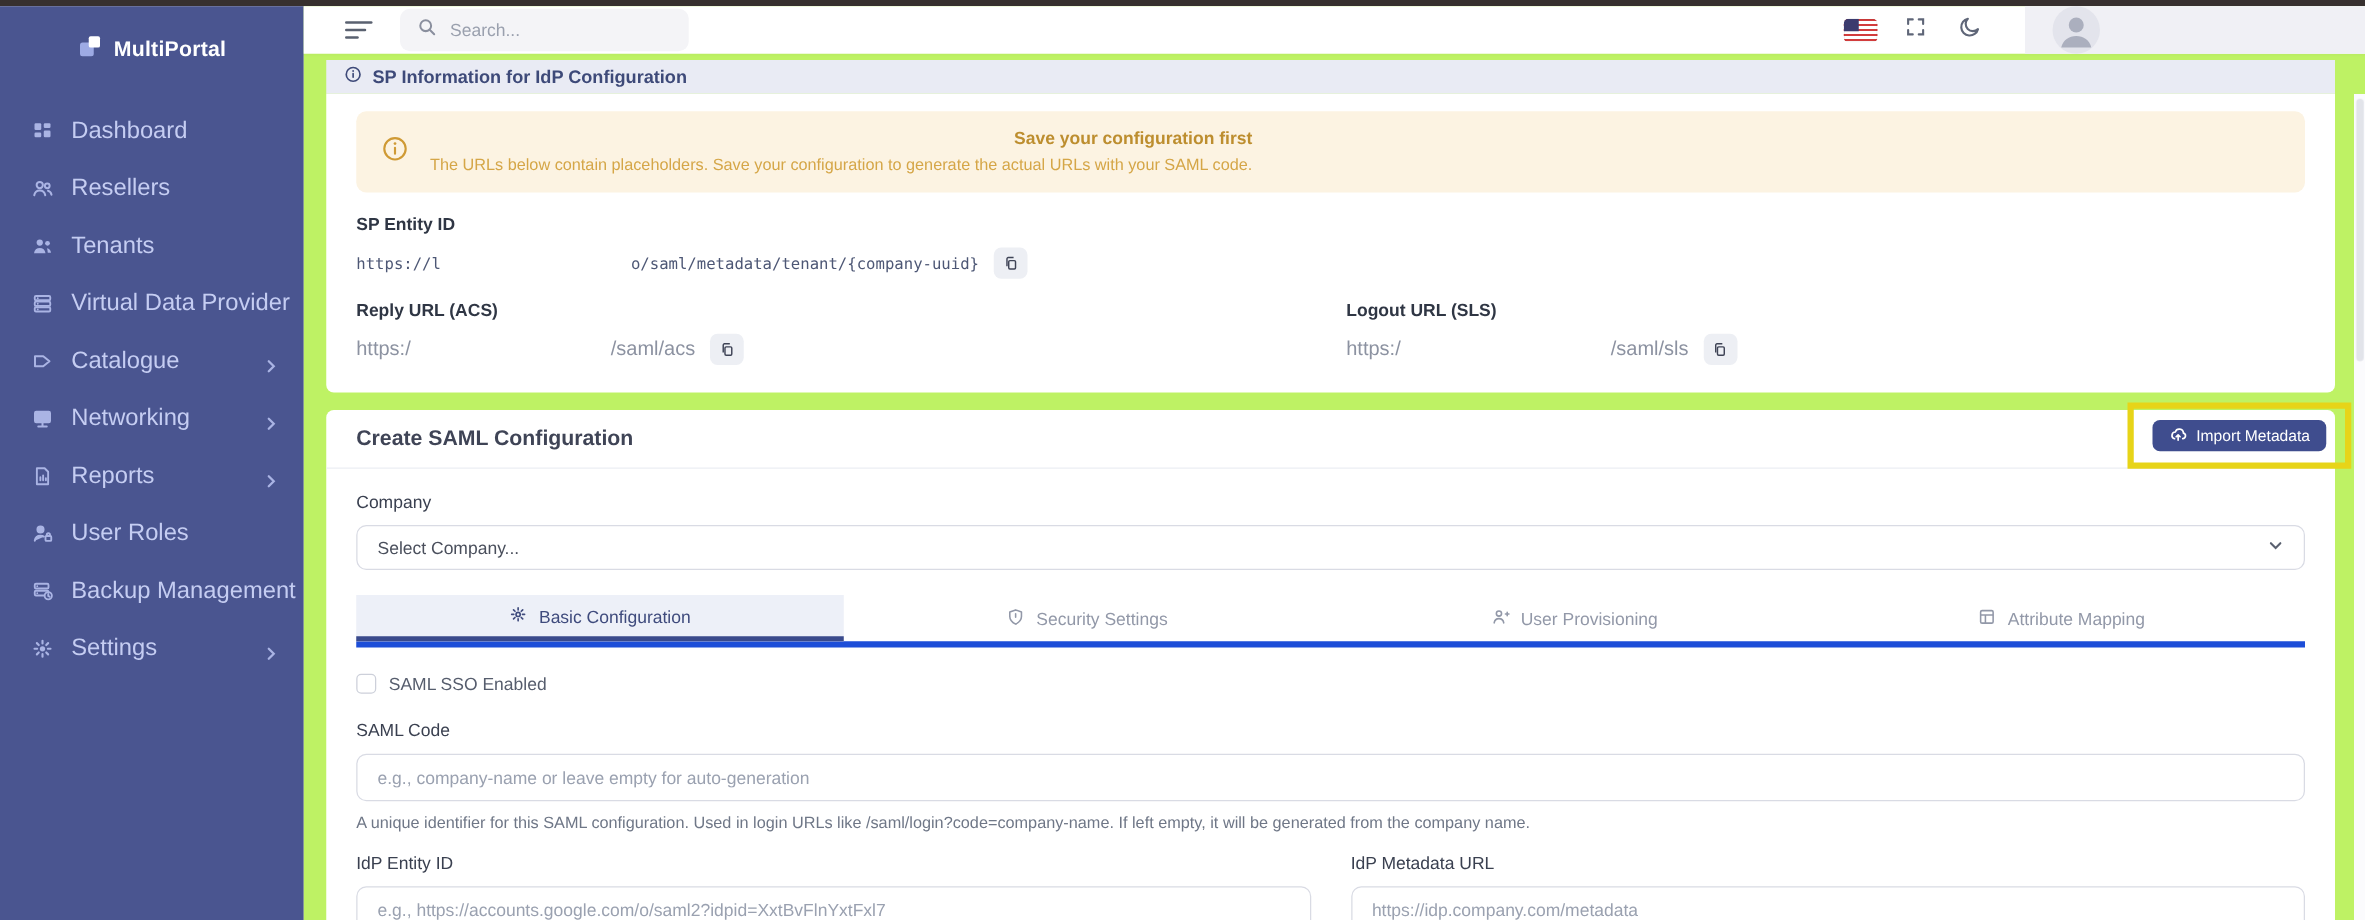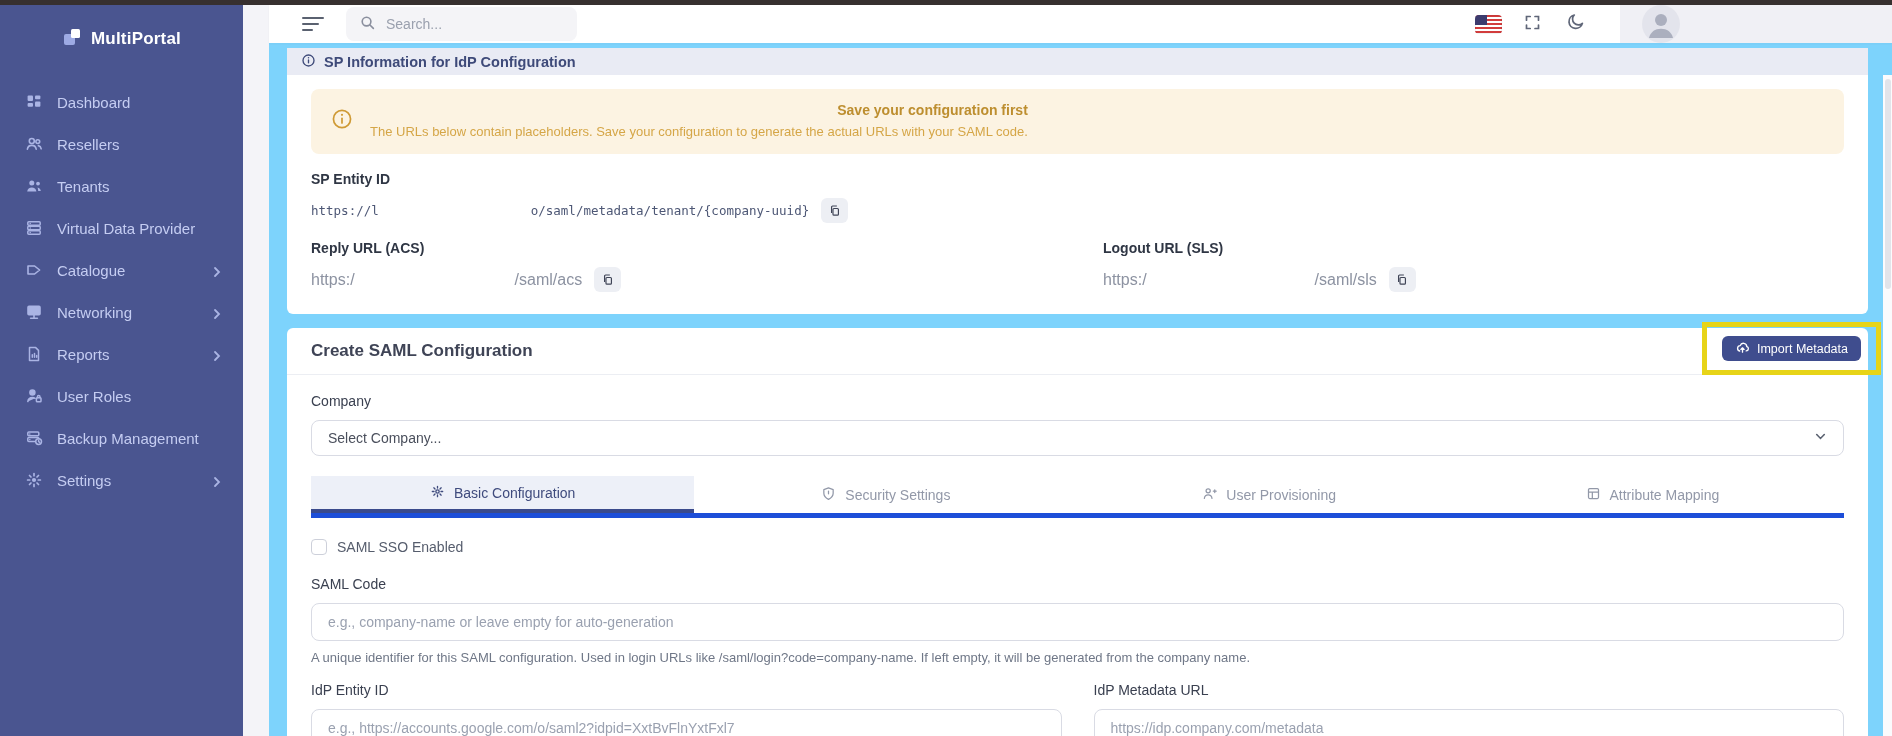--- a/index.html
+++ b/index.html
@@ -7,27 +7,27 @@
     font-family:"Liberation Sans", sans-serif; }
   .top-strip { height:5px; background:#37302f; width:100%; }
   .app { display:flex; height:731px; }
 
   
   .sidebar { width:243px; flex-shrink:0; background:#4a5590; color:#c5cdf2; }
   .logo-row { display:flex; align-items:center; justify-content:center; gap:9px; padding-top:22px; }
   .logo-text { color:#ffffff; font-weight:bold; font-size:17px; letter-spacing:.2px; }
   .nav { margin-top:30px; }
   .nav-item { display:flex; align-items:center; gap:14px; padding:12px 20px 12px 25px;
-    font-size:15px; cursor:pointer; }
+    font-size:19px; cursor:pointer; }
   .nav-icon { width:18px; height:18px; display:flex; align-items:center; justify-content:center; color:#aab4e4; }
   .nav-label { flex:1; white-space:nowrap; }
   .nav-chevron { width:12px; height:12px; color:#aab4e4; }
 
   
-  .main { flex:1; display:flex; flex-direction:column; background:#7dd3fc; min-width:0;margin-left:26px; }
+  .main { flex:1; display:flex; flex-direction:column; background:#bef264; min-width:0; }
   .header { height:70px; background:#fff; display:flex; align-items:center; padding-left:33px;
     box-shadow:0 1px 2px rgba(40,45,80,.04); }
   .hamburger { display:flex; flex-direction:column; gap:4px; cursor:pointer; }
   .hamburger span { height:2px; background:#5a6170; border-radius:2px; display:block; }
   .hamburger .l1{width:22px;} .hamburger .l2{width:17px;} .hamburger .l3{width:11px;}
   .search { margin-left:22px; width:231px; height:34px; background:#f4f4f7; border-radius:8px;
     display:flex; align-items:center; gap:10px; padding:0 13px; }
   .search svg { color:#8a8f9e; flex-shrink:0; }
   .search input { border:none; outline:none; background:transparent; font-size:14px; color:#5a6170;
     width:100%; font-family:"Liberation Sans",sans-serif; }

